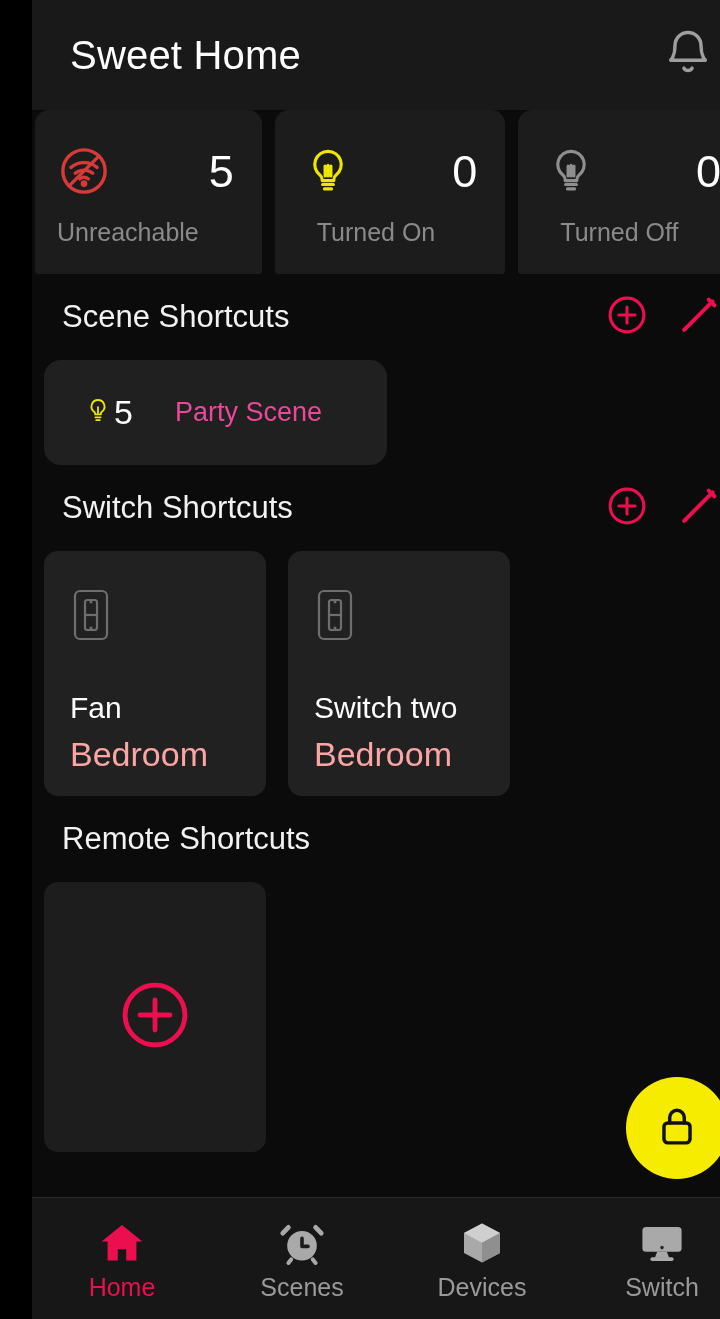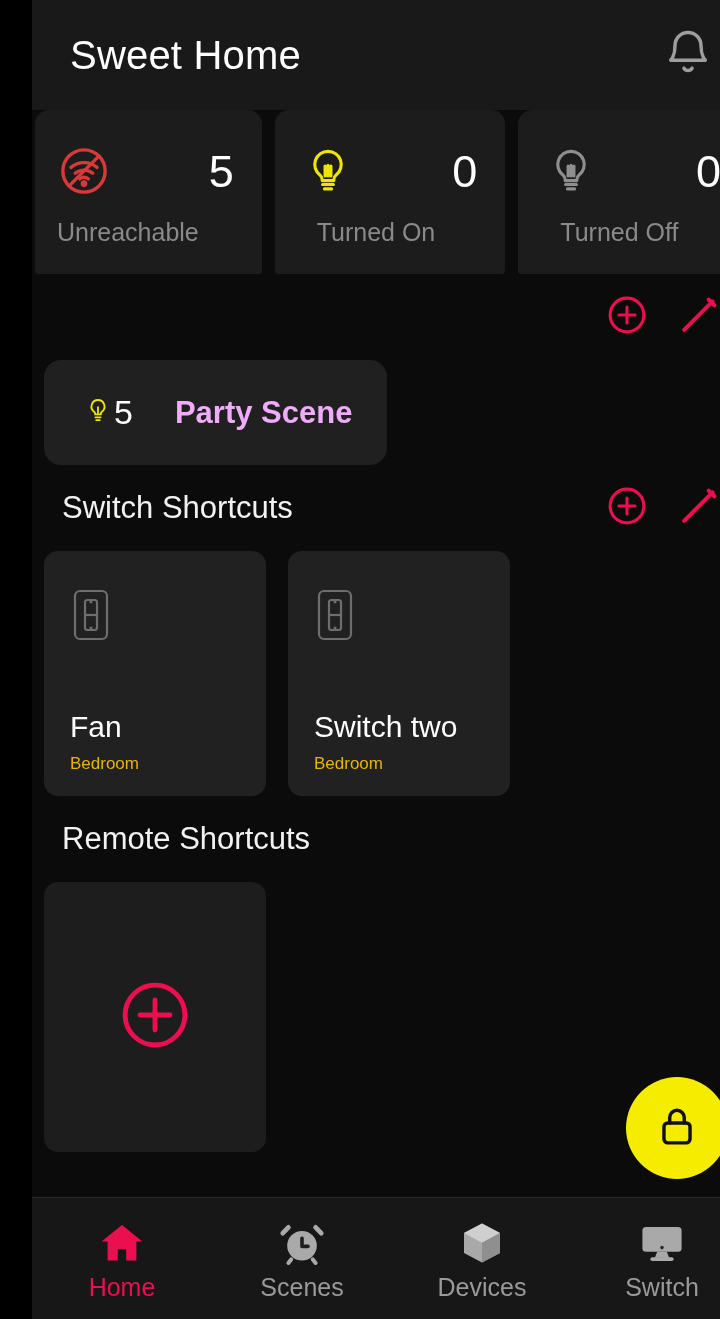--- a/index.html
+++ b/index.html
@@ -75,35 +75,35 @@
   .scene-card {
     background:#202020;
     border-radius:17px;
     height:105px; width:343px;
     display:flex; align-items:center;
     padding:0 26px 0 40px;
   }
   .scene-count-wrap { display:flex; align-items:center; }
   .scene-bulb { width:28px; height:36px; display:flex; align-items:center; justify-content:center; }
   .scene-count { font-size:34px; color:#fff; margin-left:2px; }
-  .scene-name { font-size:31px; color:#f0abfc; margin-left:42px;font-weight:bold; }
+  .scene-name { font-size:27px; color:#ec4899; margin-left:42px; }
 
   
   .switch-row { padding:0 12px; display:flex; gap:22px; }
   .switch-card {
     background:#212121;
     border-radius:14px;
     width:222px; height:245px;
     padding:36px 26px 22px 26px;
     display:flex; flex-direction:column;
   }
   .switch-icon { width:42px; height:56px; }
   .switch-spacer { flex:1 1 auto; }
   .switch-name { font-size:30px; color:#fff; line-height:1.05; }
-  .switch-room { font-size:17px; color:#eab308; margin-top:12px; }
+  .switch-room { font-size:34px; color:#fca5a5; margin-top:12px; }
 
   
   .remote-row { padding:0 12px; display:flex; }
   .remote-add-card {
     background:#1d1d1d;
     border-radius:14px;
     width:222px; height:270px;
     display:flex; align-items:center; justify-content:center;
   }
 
@@ -199,20 +199,21 @@
         <span class="stat-value">0</span>
       </div>
       <div class="stat-label">Turned Off</div>
     </div>
 
   </div>
 
   <div class="body-scroll">
 
     <div class="section-head">
+      <div class="section-title">Scene Shortcuts</div>
       <div class="section-actions">
         <div class="icon-btn">
           <span>
             <svg width="44" height="44" viewBox="0 0 24 24" fill="none" stroke="#ec0f4f" stroke-width="1.7" stroke-linecap="round">
               <circle cx="12" cy="12" r="9.2"></circle>
               <path d="M12 7.6v8.8M7.6 12h8.8"></path>
             </svg>
           </span>
         </div>
         <div class="icon-btn">

